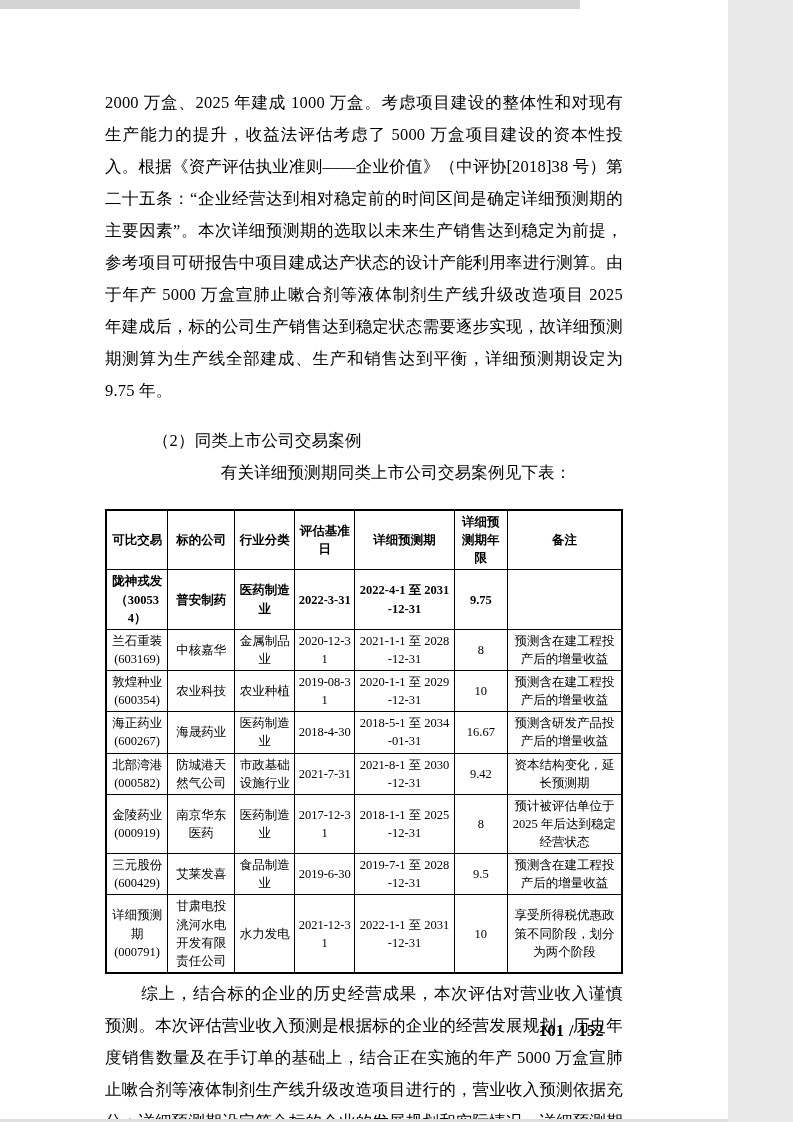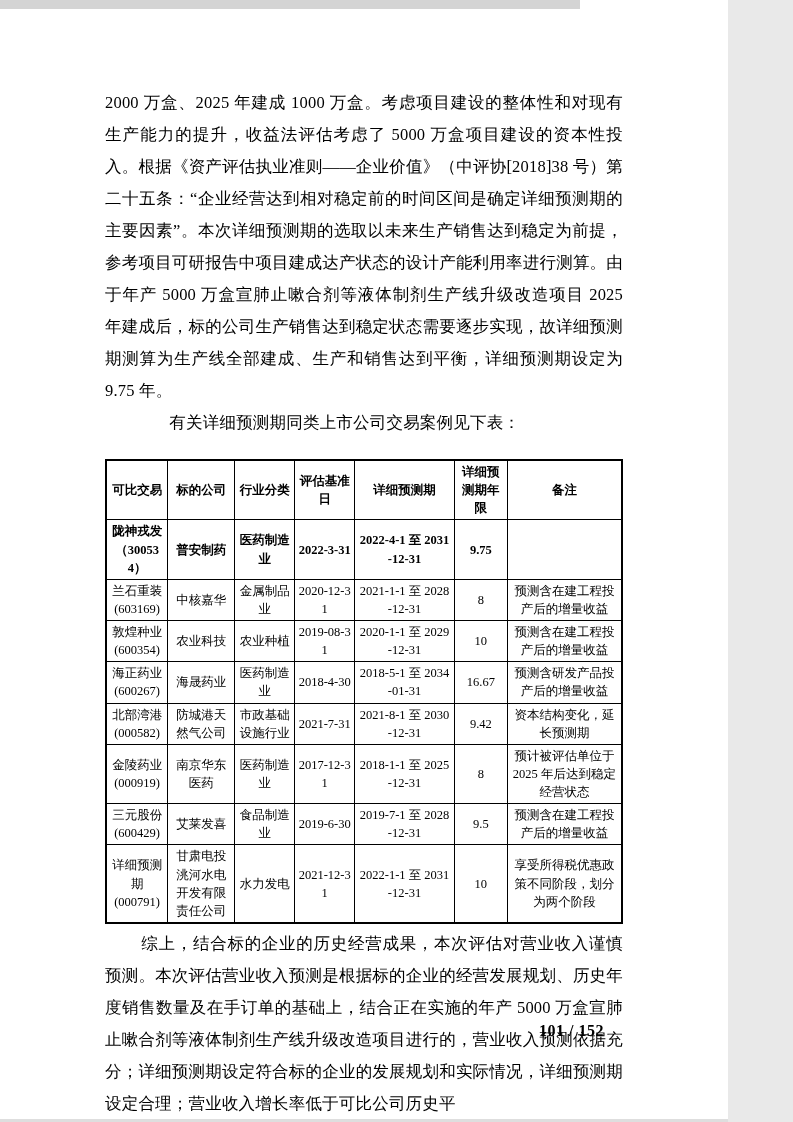--- a/index.html
+++ b/index.html
@@ -8,21 +8,21 @@
     position:relative;width:728px;height:1122px;background:#ffffff;
     font-family:"Liberation Serif","DejaVu Serif",serif;color:#000;
     overflow:hidden;box-sizing:border-box;
   }
   .artifact-top{position:absolute;top:0;left:0;width:580px;height:9px;background:#d4d4d4;}
   .artifact-bottom{position:absolute;bottom:0;left:0;width:793px;height:3px;background:#dedede;}
   .content{padding:87px 105px 0 105px;box-sizing:border-box;}
   .para{font-size:16.5px;line-height:32px;text-align:justify;margin:0;letter-spacing:0.2px;}
   .p-first{text-indent:0;}
   .heading{margin-top:18px;text-indent:2.9em;text-align:left;}
-  .intro{margin-top:0;text-indent:3.9em;text-align:left;}
+  .intro{margin-top:0;text-indent:3.9em;text-align:center;}
   table.cmp{
     width:100%;border-collapse:collapse;margin-top:20px;
     border:2px solid #000;table-layout:fixed;
   }
   table.cmp th,table.cmp td{
     border:1px solid #000;text-align:center;vertical-align:middle;
     font-size:12.5px;line-height:1.45;padding:2px 3px;word-break:break-all;
   }
   table.cmp th{font-weight:bold;}
   table.cmp thead tr{height:38px;}
@@ -41,20 +41,21 @@
 </style>
 </head>
 <body>
 
 <div class="page">
   <div class="artifact-top"></div>
 
   <div class="content">
     <p class="para p-first">2000 万盒、2025 年建成 1000 万盒。考虑项目建设的整体性和对现有生产能力的提升，收益法评估考虑了 5000 万盒项目建设的资本性投入。根据《资产评估执业准则——企业价值》（中评协[2018]38 号）第二十五条：“企业经营达到相对稳定前的时间区间是确定详细预测期的主要因素”。本次详细预测期的选取以未来生产销售达到稳定为前提，参考项目可研报告中项目建成达产状态的设计产能利用率进行测算。由于年产 5000 万盒宣肺止嗽合剂等液体制剂生产线升级改造项目 2025 年建成后，标的公司生产销售达到稳定状态需要逐步实现，故详细预测期测算为生产线全部建成、生产和销售达到平衡，详细预测期设定为 9.75 年。</p>
 
+    <p class="para heading">（2）同类上市公司交易案例</p>
 
     <p class="para intro">有关详细预测期同类上市公司交易案例见下表：</p>
 
     <table class="cmp">
       <colgroup>
         <col style="width:11.97%">
         <col style="width:12.99%">
         <col style="width:11.62%">
         <col style="width:11.62%">
         <col style="width:19.32%">

